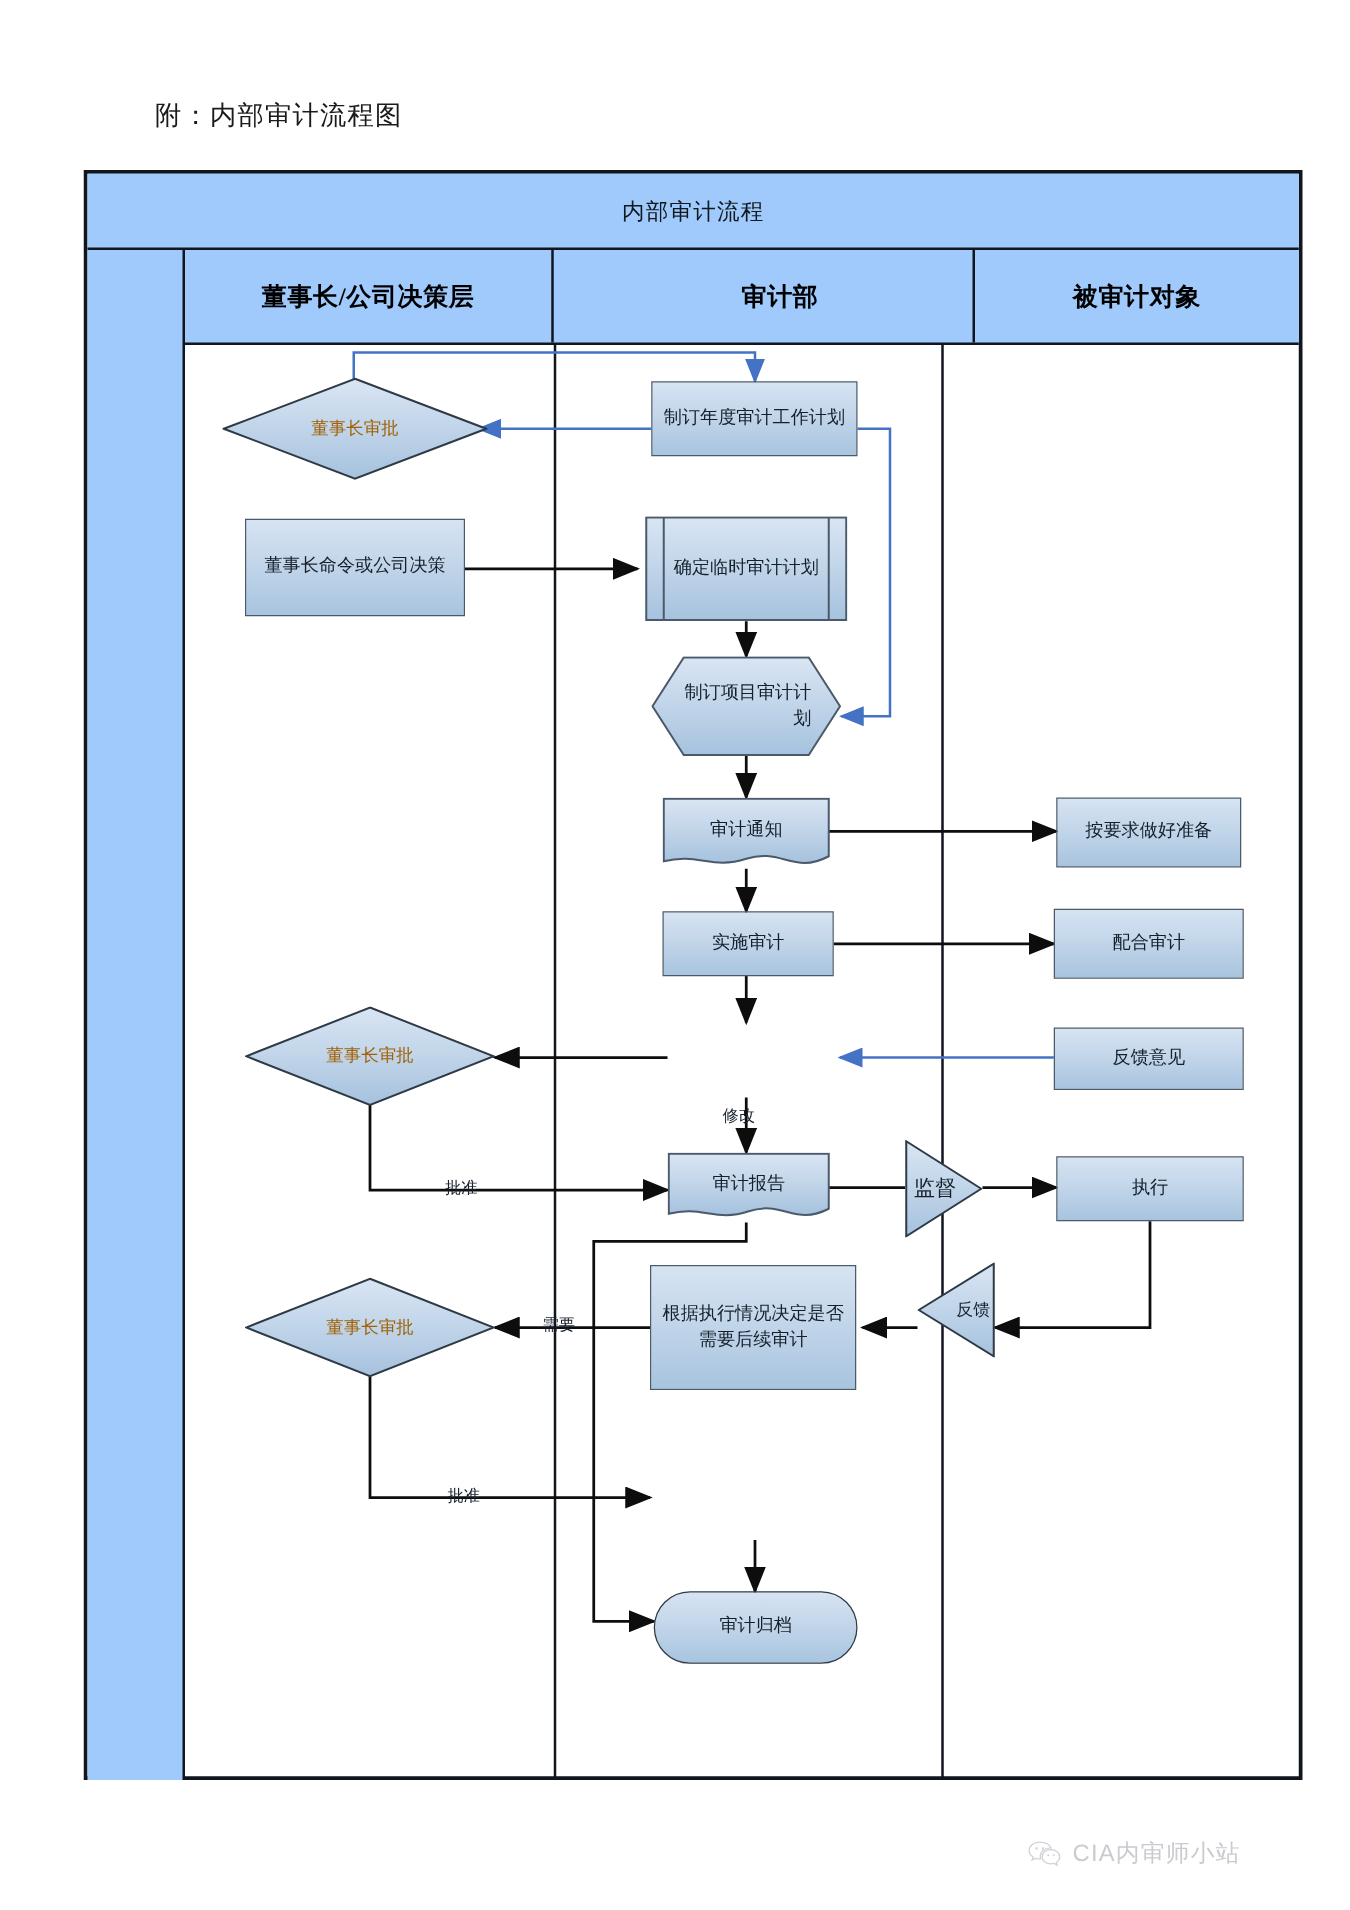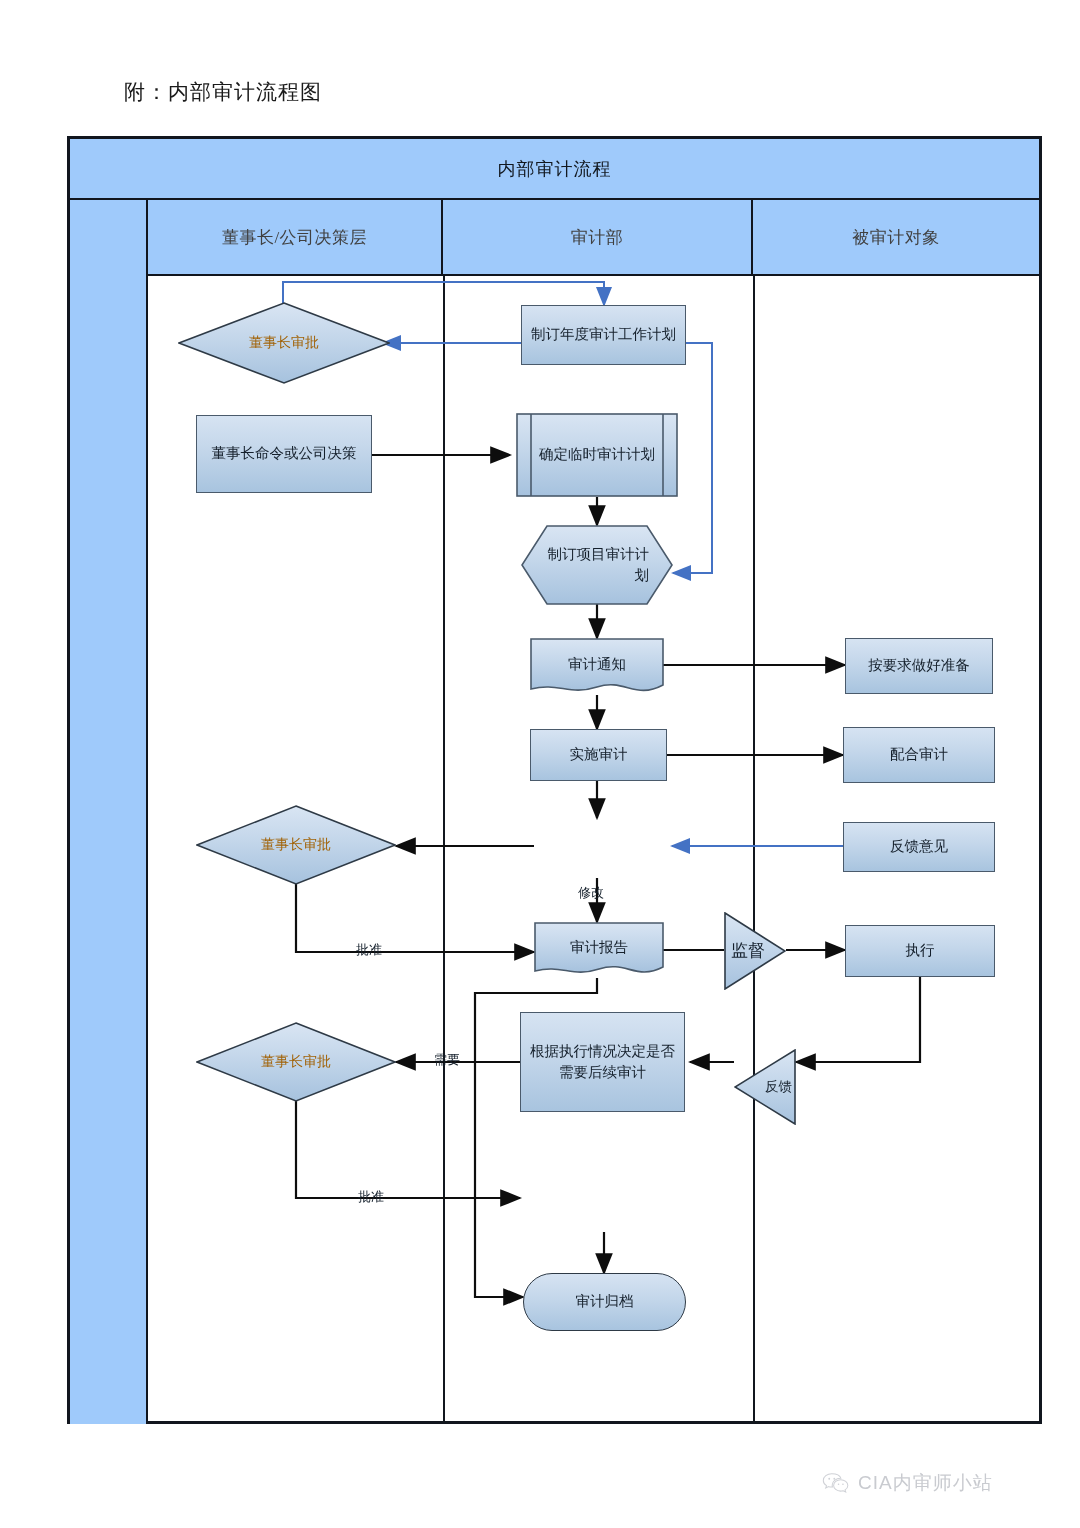--- a/index.html
+++ b/index.html
@@ -32,25 +32,25 @@
     position:absolute;left:0;top:61px;width:78px;height:1224px;
     background:#9fcafb;border-right:2px solid #11161e;box-sizing:border-box;
   }
   .band-heads{
     position:absolute;left:78px;top:61px;right:0;height:76px;
     background:#9fcafb;border-bottom:2px solid #11161e;box-sizing:border-box;
     display:flex;
   }
   .lane-head{
     display:flex;align-items:center;justify-content:center;
-    font-weight:normal;font-size:17px;color:#404040;letter-spacing:.5px;
+    font-weight:bold;font-size:20px;color:#000000;letter-spacing:.5px;
     box-sizing:border-box;
   }
   .lane-head.c1{width:295px;border-right:2px solid #11161e;}
-  .lane-head.c2{width:310px;border-right:2px solid #11161e;}
+  .lane-head.c2{width:310px;border-right:2px solid #11161e;margin-left:27px;}
   .lane-head.c3{flex:1;}
 
   .lane-div{position:absolute;top:137px;width:0;border-left:2px solid #11161e;height:1148px;}
   .lane-div.d1{left:373px;}
   .lane-div.d2{left:683px;}
 
   
   .canvas{position:absolute;left:0;top:0;width:1080px;height:1528px;pointer-events:none;}
 
   
@@ -239,21 +239,21 @@
     <svg width="62" height="78" viewBox="0 0 62 78">
       <polygon points="1,1 61,39 1,77" fill="url(#nodeGrad)" stroke="#2e3a46" stroke-width="1.6"></polygon>
     </svg>
     <div class="lbl" style="justify-content:flex-start;padding-left:7px;font-size:17px;">监督</div>
   </div>
 
   <div class="node rect" style="left:845px;top:925px;width:150px;height:52px;">执行</div>
 
   <div class="node rect" style="left:520px;top:1012px;width:165px;height:100px;padding:0 8px;">根据执行情况决定是否需要后续审计</div>
 
-  <div class="svgnode" style="left:734px;top:1049px;width:62px;height:76px;">
+  <div class="svgnode" style="left:734px;top:1010px;width:62px;height:76px;">
     <svg width="62" height="76" viewBox="0 0 62 76">
       <polygon points="61,1 61,75 1,38" fill="url(#nodeGrad)" stroke="#2e3a46" stroke-width="1.6"></polygon>
     </svg>
     <div class="lbl" style="justify-content:flex-end;padding-right:4px;font-size:13.5px;">反馈</div>
   </div>
 
   <div class="diamond-wrap" style="left:196px;top:1022px;width:200px;height:80px;">
     <svg width="200" height="80" viewBox="0 0 200 80">
       <polygon points="100,1 199,40 100,79 1,40" fill="url(#nodeGrad)" stroke="#2e3a46" stroke-width="1.6"></polygon>
     </svg>

